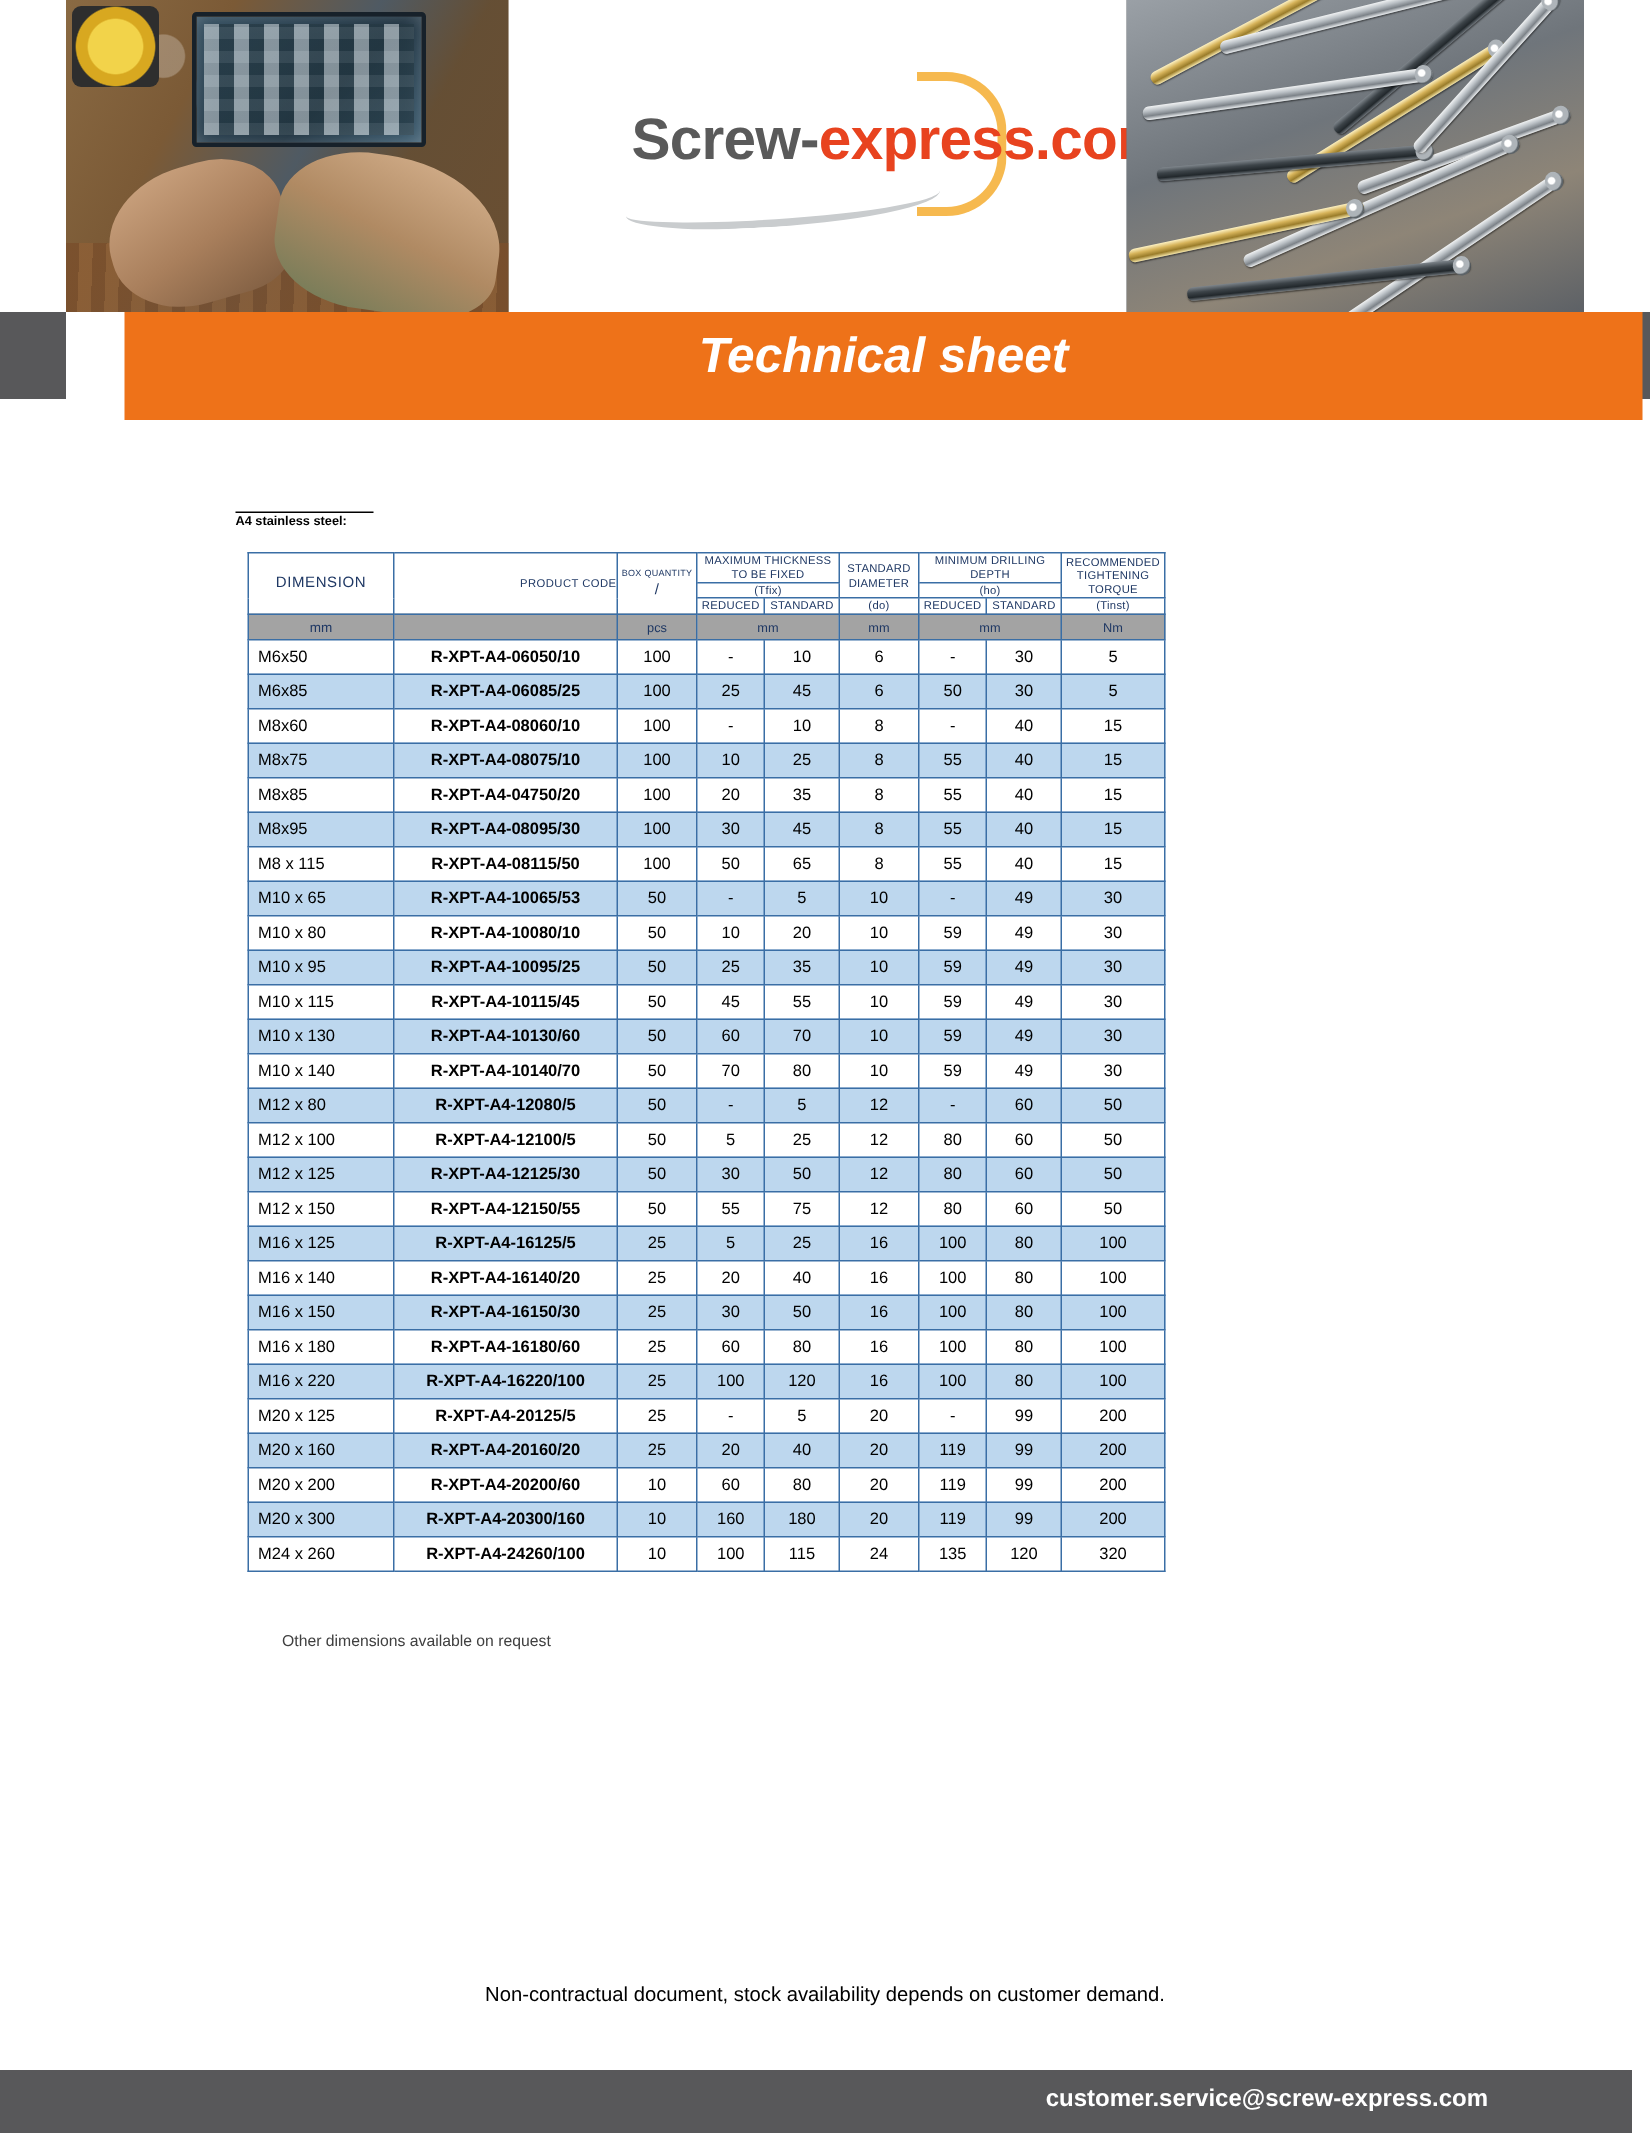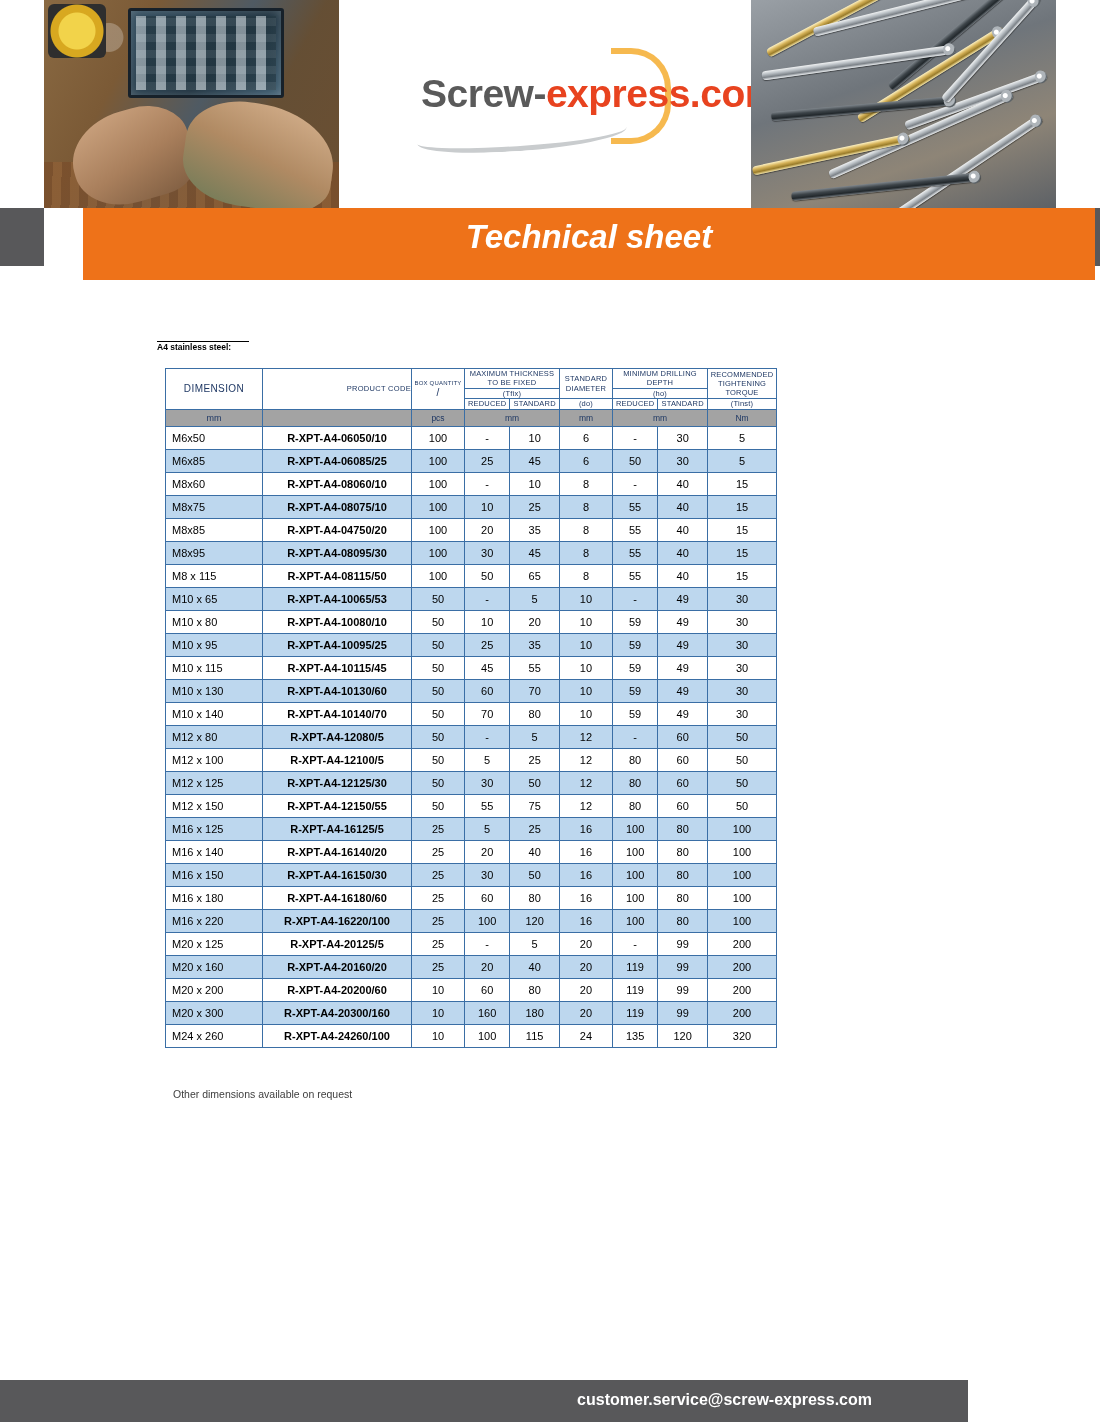--- a/index.html
+++ b/index.html
@@ -269,39 +269,39 @@
     color: #1f3864;
     height: 16px;
   }
   .unit-row td.dim-unit { font-size: 9px; }
   tbody tr td { height: 22px; }
   tbody tr.alt td { background: #bdd7ee; }
   tbody tr td.dim { text-align: left; padding-left: 6px; font-size: 11px; }
   tbody tr td.code { font-size: 11px; font-weight: bold; margin-top: 40px; }
   .note {
     position: absolute;
-    left: 173px;
+    left: 188px;
     top: 1088px;
     font-size: 10.5px;
     color: #404040;
     text-align: right;
   }
   .footnote {
     position: absolute;
     left: 0; right: 0;
     top: 1322px;
     text-align: center;
     font-size: 13.5px;
     color: #000;
   }
   .footer-bar {
     position: absolute;
     left: 0;
     top: 1380px;
-    width: 968px;
+    width: 1088px;
     height: 42px;
     background: #58585a;
   }
   .footer-bar .email {
     position: absolute;
     right: 96px;
     top: 11px;
     color: #ffffff;
     font-size: 16px;
     font-weight: bold;
@@ -705,18 +705,19 @@
           <td>24</td>
           <td>135</td>
           <td>120</td>
           <td>320</td>
         </tr>
       </tbody>
   </table>
 
   <div class="note">Other dimensions available on request</div>
 
+  <div class="footnote">Non-contractual document, stock availability depends on customer demand.</div>
 
   <div class="footer-white-strip"></div>
   <div class="footer-bar">
     <div class="email">customer.service@screw-express.com</div>
   </div>
 </div>
 
 </body></html>

